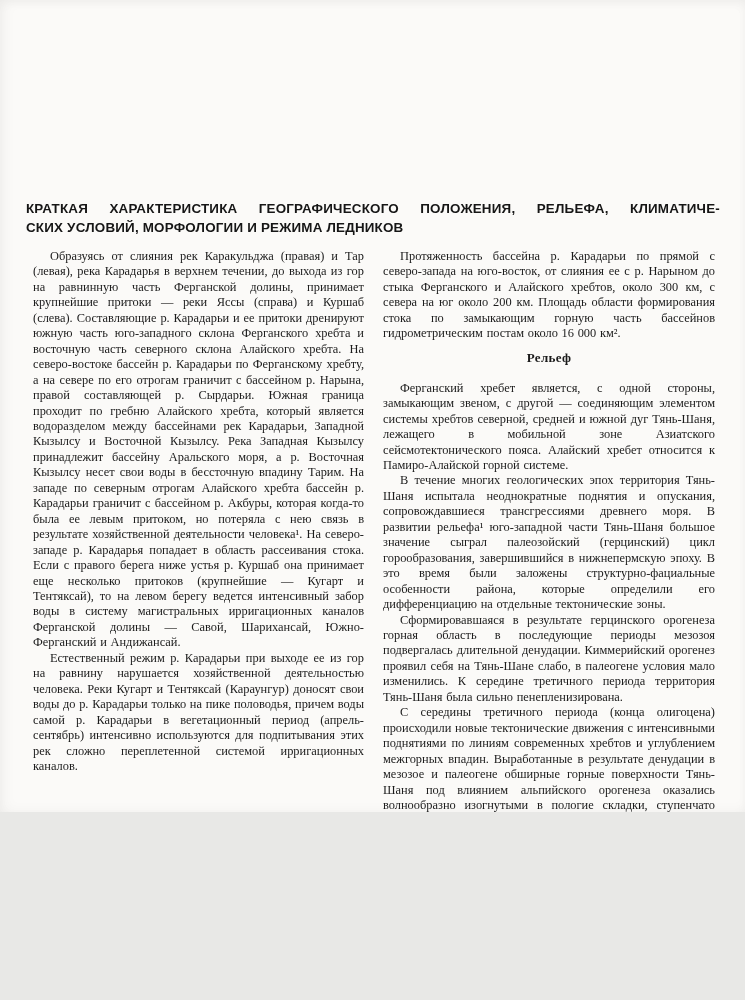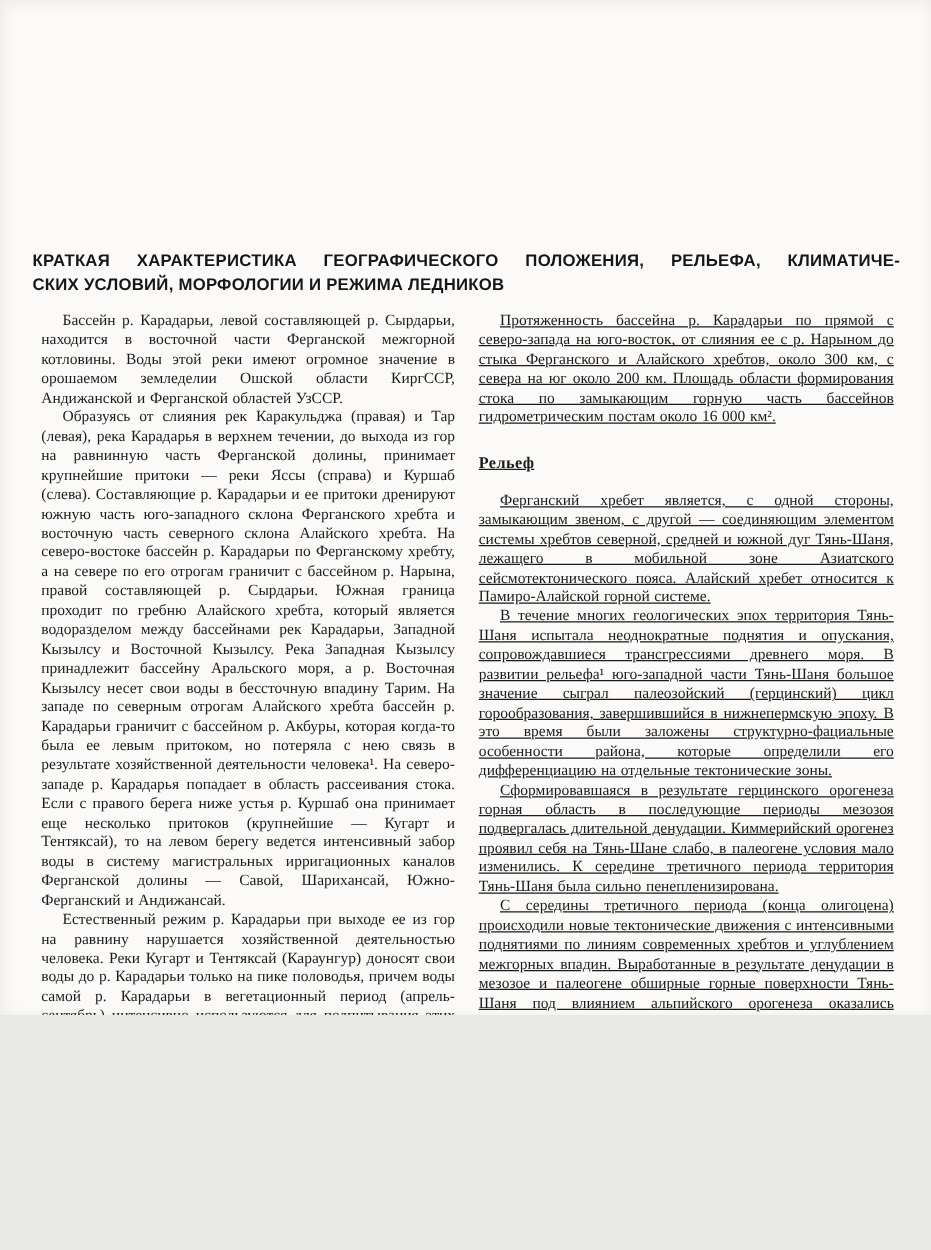--- a/index.html
+++ b/index.html
@@ -39,31 +39,32 @@
   }
   .title-line2 {
     display: block;
     text-align: left;
   }
   .col {
     position: absolute;
     top: 249px;
   }
   .col-left  { left: 33px;  width: 331px; }
-  .col-right { left: 383px; width: 332px; text-decoration: underline; }
+  .col-right { left: 383px; width: 332px; }
   .col p {
     margin: 0;
     text-indent: 17px;
     text-align: justify;
     font-size: 12.4px;
     line-height: 15.45px;
     word-spacing: 0.6px;
   }
   .section-heading {
-    margin: 20px 0 15px 0;
+    margin: 8px 0 15px 0;
+    text-align: center;
     font-size: 13px;
     font-weight: bold;
     letter-spacing: 0.3px;
   }
   .footnote {
     position: absolute;
     width: 332px;
   }
   .fn-left  { left: 33px;  top: 897px; }
   .fn-right { left: 383px; top: 908px; }
@@ -99,21 +100,20 @@
 <body>
 
 <div class="page">
 
   <h1 class="title">
     <span class="title-line1">КРАТКАЯ ХАРАКТЕРИСТИКА ГЕОГРАФИЧЕСКОГО ПОЛОЖЕНИЯ, РЕЛЬЕФА, КЛИМАТИЧЕ-</span>
     <span class="title-line2">СКИХ УСЛОВИЙ, МОРФОЛОГИИ И РЕЖИМА ЛЕДНИКОВ</span>
   </h1>
 
   <div class="col col-left">
-    <p>Бассейн р. Карадарьи, левой составляющей р. Сырдарьи, находится в восточной части Ферганской межгорной котловины. Воды этой реки имеют огромное значение в орошаемом земледелии Ошской области КиргССР, Андижанской и Ферганской областей УзССР.</p>
     <p>Образуясь от слияния рек Каракульджа (правая) и Тар (левая), река Карадарья в верхнем течении, до выхода из гор на равнинную часть Ферганской долины, принимает крупнейшие притоки — реки Яссы (справа) и Куршаб (слева). Составляющие р. Карадарьи и ее притоки дренируют южную часть юго-западного склона Ферганского хребта и восточную часть северного склона Алайского хребта. На северо-востоке бассейн р. Карадарьи по Ферганскому хребту, а на севере по его отрогам граничит с бассейном р. Нарына, правой составляющей р. Сырдарьи. Южная граница проходит по гребню Алайского хребта, который является водоразделом между бассейнами рек Карадарьи, Западной Кызылсу и Восточной Кызылсу. Река Западная Кызылсу принадлежит бассейну Аральского моря, а р. Восточная Кызылсу несет свои воды в бессточную впадину Тарим. На западе по северным отрогам Алайского хребта бассейн р. Карадарьи граничит с бассейном р. Акбуры, которая когда-то была ее левым притоком, но потеряла с нею связь в результате хозяйственной деятельности человека¹. На северо-западе р. Карадарья попадает в область рассеивания стока. Если с правого берега ниже устья р. Куршаб она принимает еще несколько притоков (крупнейшие — Кугарт и Тентяксай), то на левом берегу ведется интенсивный забор воды в систему магистральных ирригационных каналов Ферганской долины — Савой, Шарихансай, Южно-Ферганский и Андижансай.</p>
     <p>Естественный режим р. Карадарьи при выходе ее из гор на равнину нарушается хозяйственной деятельностью человека. Реки Кугарт и Тентяксай (Караунгур) доносят свои воды до р. Карадарьи только на пике половодья, причем воды самой р. Карадарьи в вегетационный период (апрель-сентябрь) интенсивно используются для подпитывания этих рек сложно переплетенной системой ирригационных каналов.</p>
   </div>
 
   <div class="col col-right">
     <p>Протяженность бассейна р. Карадарьи по прямой с северо-запада на юго-восток, от слияния ее с р. Нарыном до стыка Ферганского и Алайского хребтов, около 300 км, с севера на юг около 200 км. Площадь области формирования стока по замыкающим горную часть бассейнов гидрометрическим постам около 16 000 км².</p>
     <h2 class="section-heading">Рельеф</h2>
     <p>Ферганский хребет является, с одной стороны, замыкающим звеном, с другой — соединяющим элементом системы хребтов северной, средней и южной дуг Тянь-Шаня, лежащего в мобильной зоне Азиатского сейсмотектонического пояса. Алайский хребет относится к Памиро-Алайской горной системе.</p>
     <p>В течение многих геологических эпох территория Тянь-Шаня испытала неоднократные поднятия и опускания, сопровождавшиеся трансгрессиями древнего моря. В развитии рельефа¹ юго-западной части Тянь-Шаня большое значение сыграл палеозойский (герцинский) цикл горообразования, завершившийся в нижнепермскую эпоху. В это время были заложены структурно-фациальные особенности района, которые определили его дифференциацию на отдельные тектонические зоны.</p>
     <p>Сформировавшаяся в результате герцинского орогенеза горная область в последующие периоды мезозоя подвергалась длительной денудации. Киммерийский орогенез проявил себя на Тянь-Шане слабо, в палеогене условия мало изменились. К середине третичного периода территория Тянь-Шаня была сильно пенепленизирована.</p>

